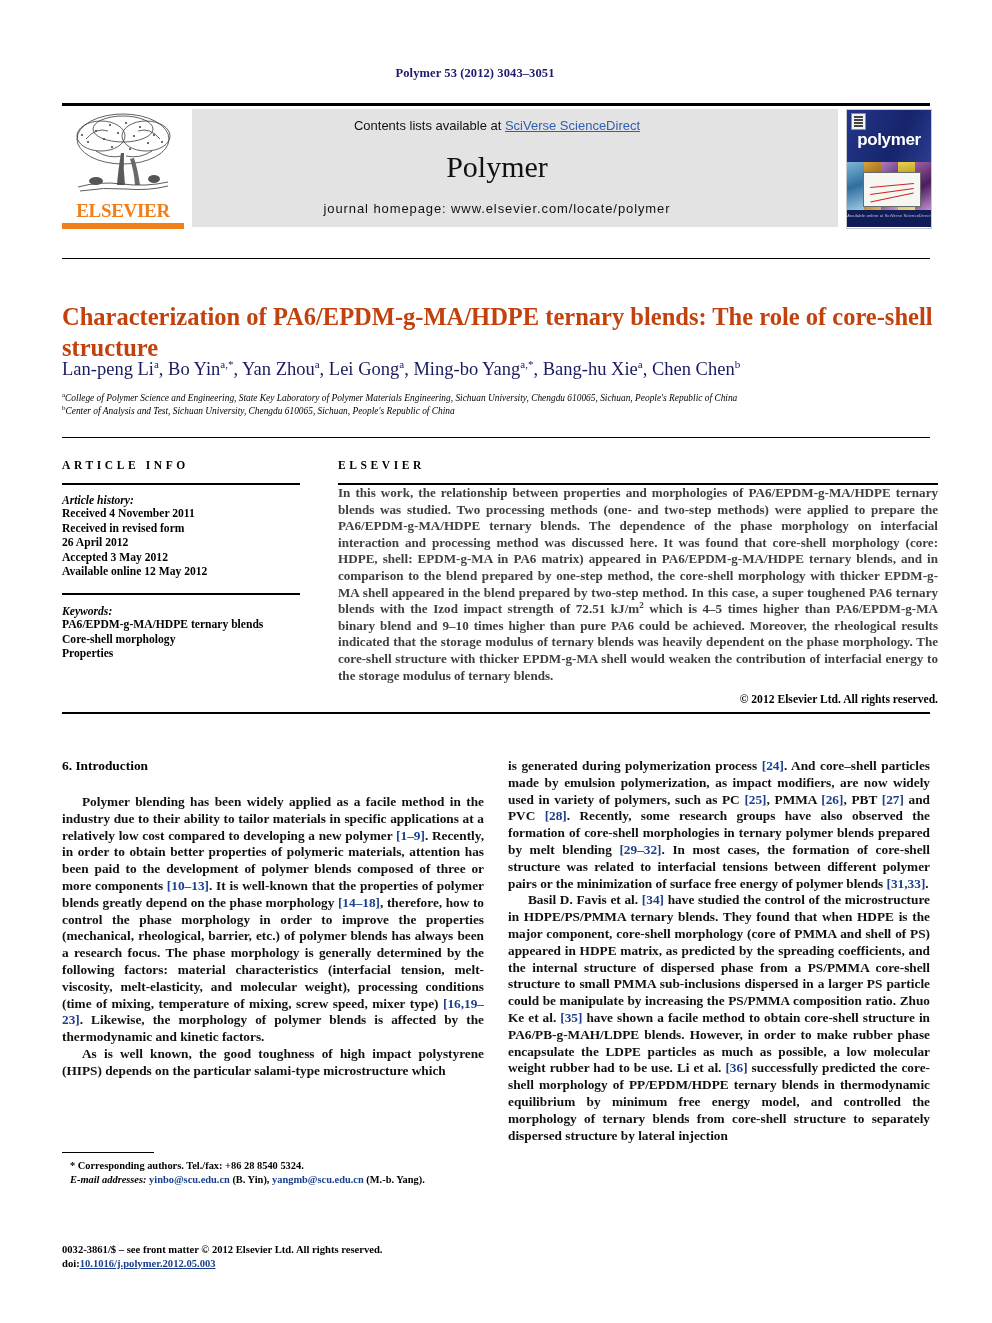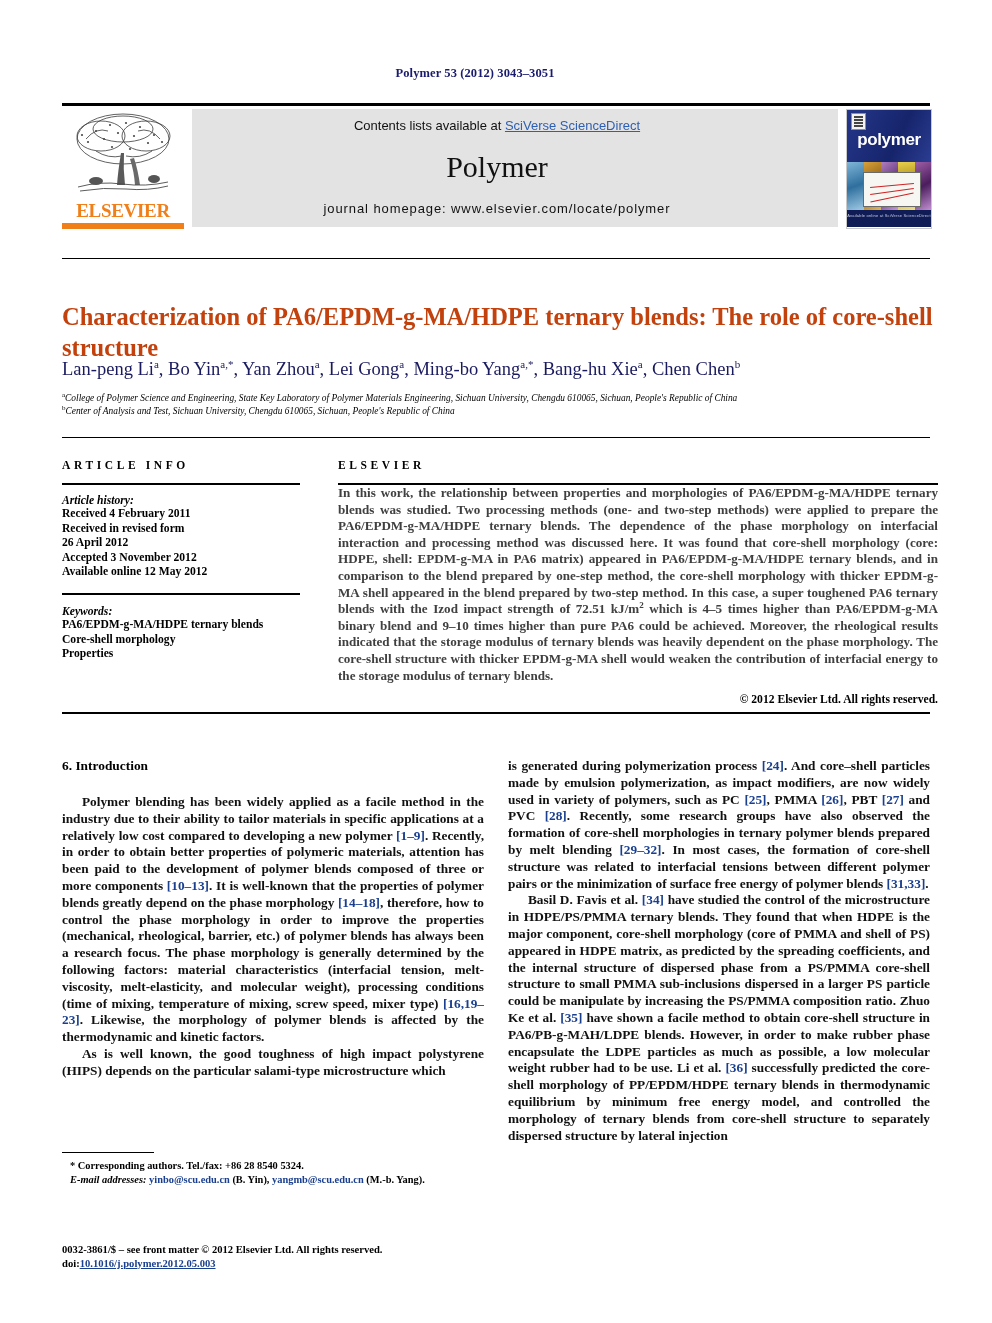--- a/index.html
+++ b/index.html
@@ -498,24 +498,24 @@
     <div><sup>b</sup><span>Center of Analysis and Test, Sichuan University, Chengdu 610065, Sichuan, People's Republic of China</span></div>
   </div>
 
   <div class="info-rule-top"></div>
 
   <div class="info-col">
     <div class="sec-label">ARTICLE INFO</div>
     <div class="sec-rule"></div>
     <div class="history-head">Article history:</div>
     <div>
-      <div class="history-line">Received 4 February 2011</div>
+      <div class="history-line">Received 4 November 2011</div>
       <div class="history-line">Received in revised form</div>
       <div class="history-line">26 April 2012</div>
-      <div class="history-line">Accepted 3 November 2012</div>
+      <div class="history-line">Accepted 3 May 2012</div>
       <div class="history-line">Available online 12 May 2012</div>
     </div>
     <div class="kw-rule"></div>
     <div class="keywords-head">Keywords:</div>
     <div>
       <div class="keyword-line">PA6/EPDM-g-MA/HDPE ternary blends</div>
       <div class="keyword-line">Core-shell morphology</div>
       <div class="keyword-line">Properties</div>
     </div>
   </div>

